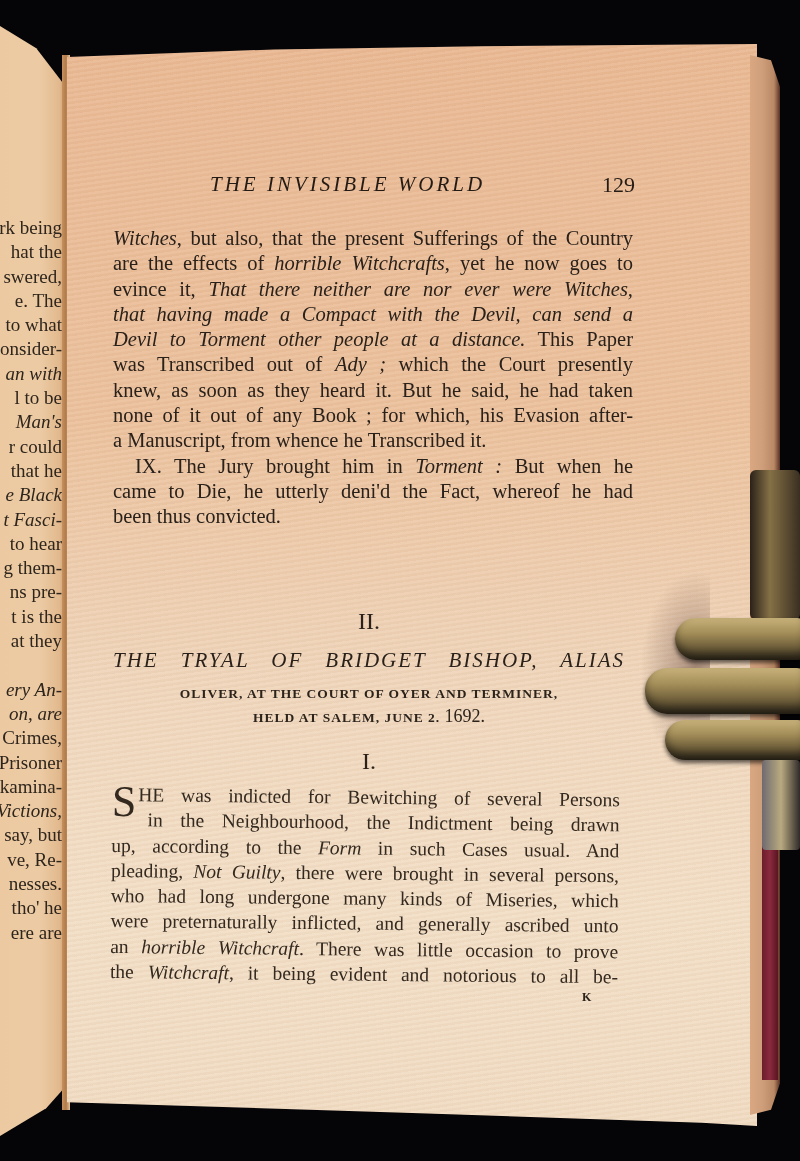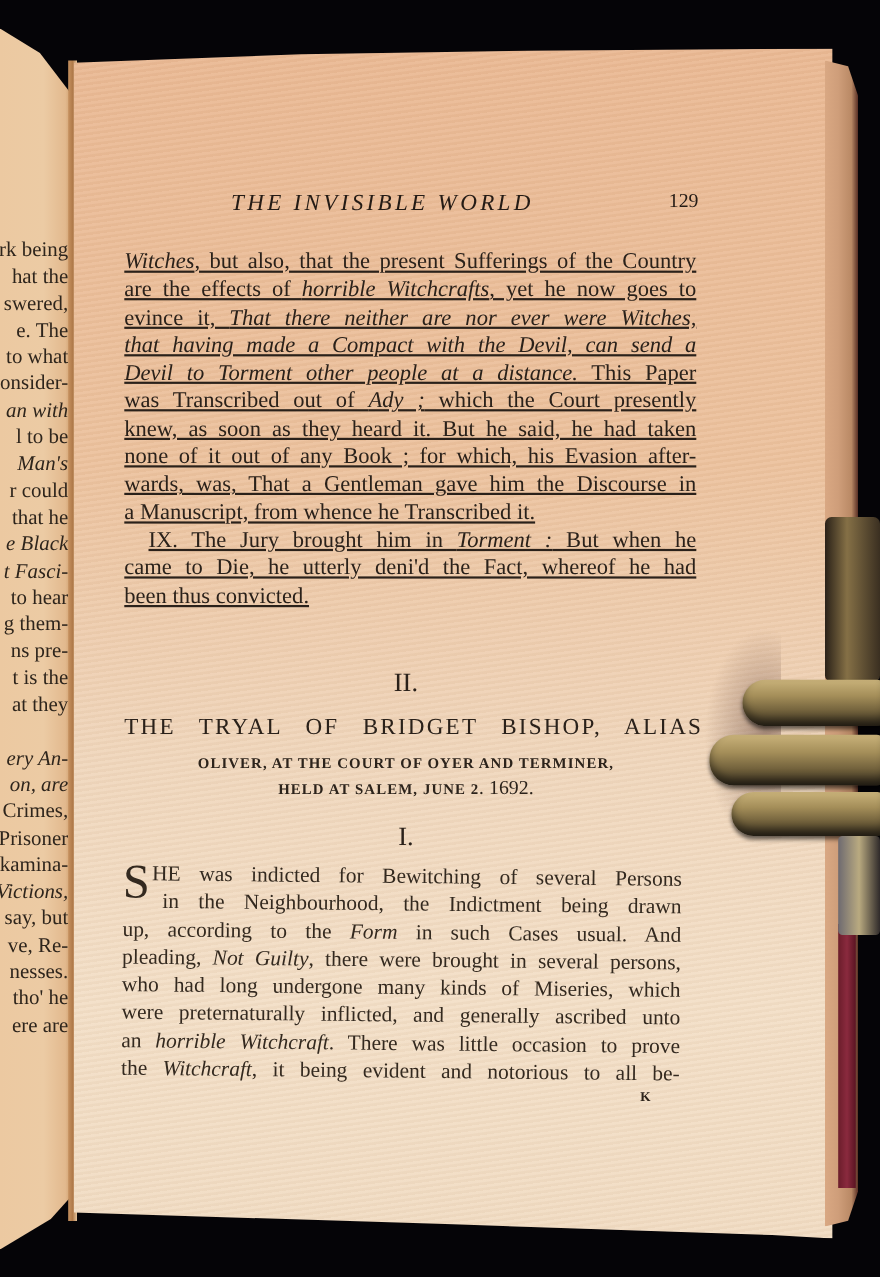--- a/index.html
+++ b/index.html
@@ -87,38 +87,37 @@
       top: 0;
       font-style: italic;
       font-size: 21px;
       letter-spacing: 3px;
       color: #241b15;
     }
     .page-number {
       position: absolute;
       right: 0;
       top: 0;
-      font-size: 18px;
+      font-size: 22px;
       color: #241b15;
     }
     .body-block {
       position: absolute;
       left: 113px;
       top: 226px;
       width: 520px;
       font-size: 20.5px;
       line-height: 25.3px;
       text-align: justify;
     }
     .body-block .line {
       display: block;
       white-space: nowrap;
       text-align-last: justify;
       text-align: justify;
-      text-decoration: underline;
     }
     .body-block .line.last { text-align-last: left; }
     .body-block .indent { padding-left: 22px; }
     .it { font-style: italic; }
     .section-number {
       position: absolute;
       left: 113px;
       width: 512px;
       text-align: center;
       font-size: 24px;
@@ -128,20 +127,21 @@
       position: absolute;
       left: 113px;
       top: 648px;
       width: 512px;
       font-size: 21px;
       letter-spacing: 2px;
       word-spacing: 14px;
       text-align-last: justify;
       text-align: justify;
       white-space: nowrap;
+      font-style: italic;
     }
     .subtitle {
       position: absolute;
       left: 113px;
       width: 512px;
       text-align: center;
       font-size: 13.5px;
       font-weight: bold;
       letter-spacing: 1px;
       color: #2c231b;
@@ -274,21 +274,20 @@
 <div class="body-block">
   <div>
       <div class="line"><span class="it">Witches</span><span>, but also, that the present Sufferings of the Country</span></div>
       <div class="line"><span>are the effects of </span><span class="it">horrible Witchcrafts</span><span>, yet he now goes to</span></div>
       <div class="line"><span>evince it, </span><span class="it">That there neither are nor ever were Witches,</span></div>
       <div class="line"><span class="it">that having made a Compact with the Devil, can send a</span></div>
       <div class="line"><span class="it">Devil to Torment other people at a distance.</span><span>  This Paper</span></div>
       <div class="line"><span>was Transcribed out of </span><span class="it">Ady ;</span><span> which the Court presently</span></div>
       <div class="line"><span>knew, as soon as they heard it.   But he said, he had taken</span></div>
       <div class="line"><span>none of it out of any Book ; for which, his Evasion after-</span></div>
-      <div class="line"><span>wards, was, That a Gentleman gave him the Discourse in</span></div>
       <div class="line last"><span>a Manuscript, from whence he Transcribed it.</span></div>
     </div>
   <div>
       <div class="line indent"><span>IX.  The Jury brought him in </span><span class="it">Torment :</span><span> But when he</span></div>
       <div class="line"><span>came to Die, he utterly deni'd the Fact, whereof he had</span></div>
       <div class="line last"><span>been thus convicted.</span></div>
     </div>
 </div>
 
 <div class="section-number" style="top:608px;">II.</div>

